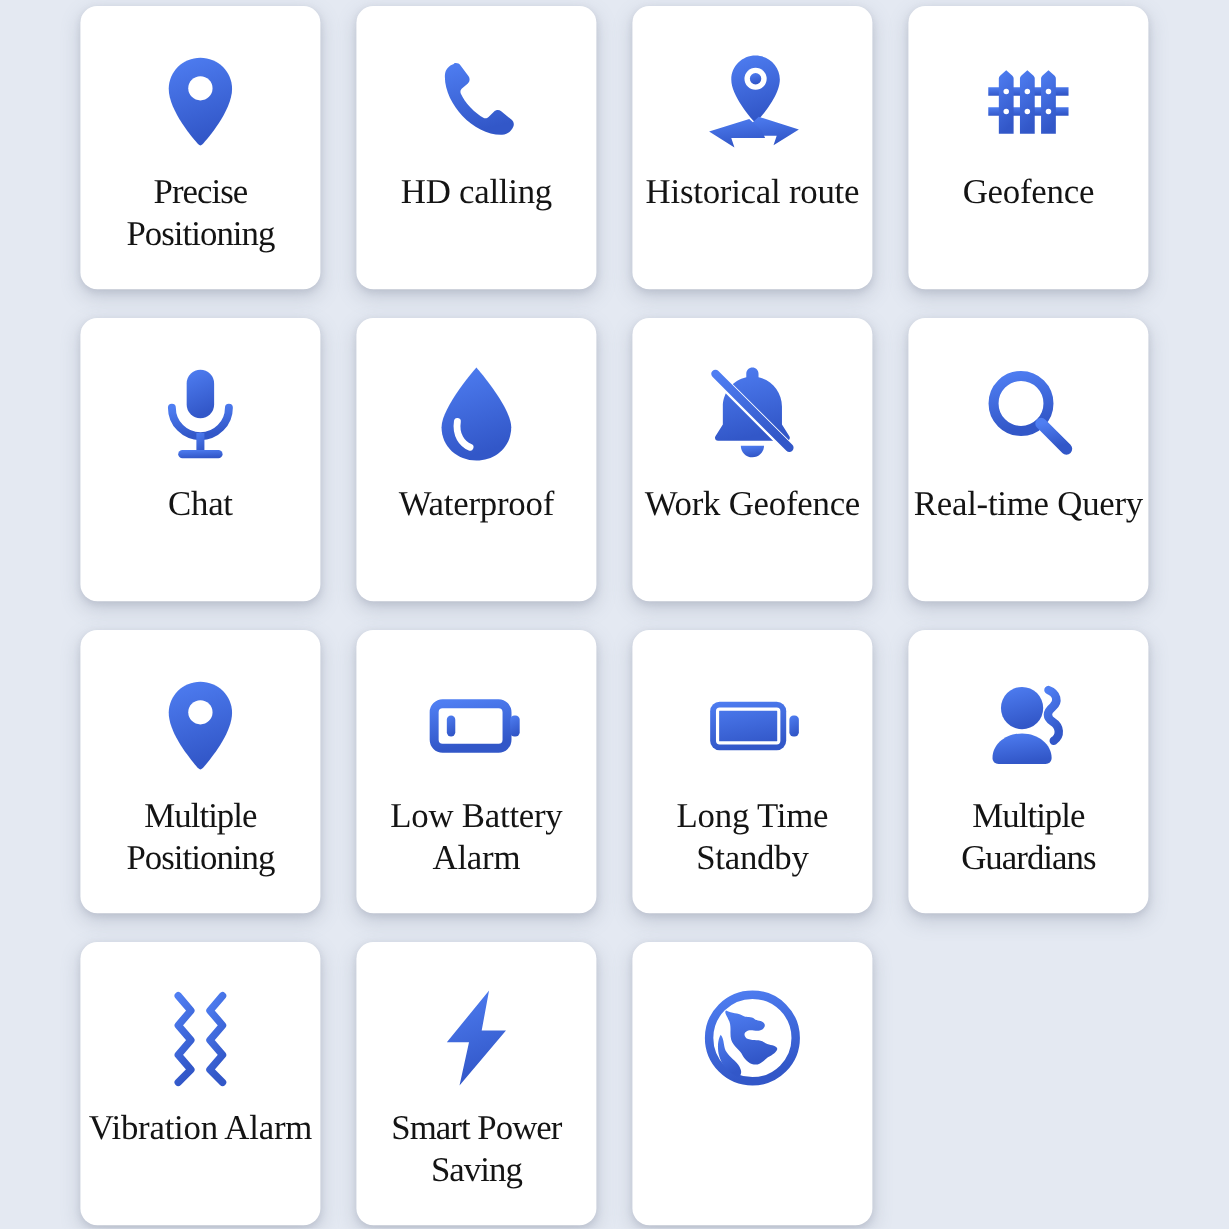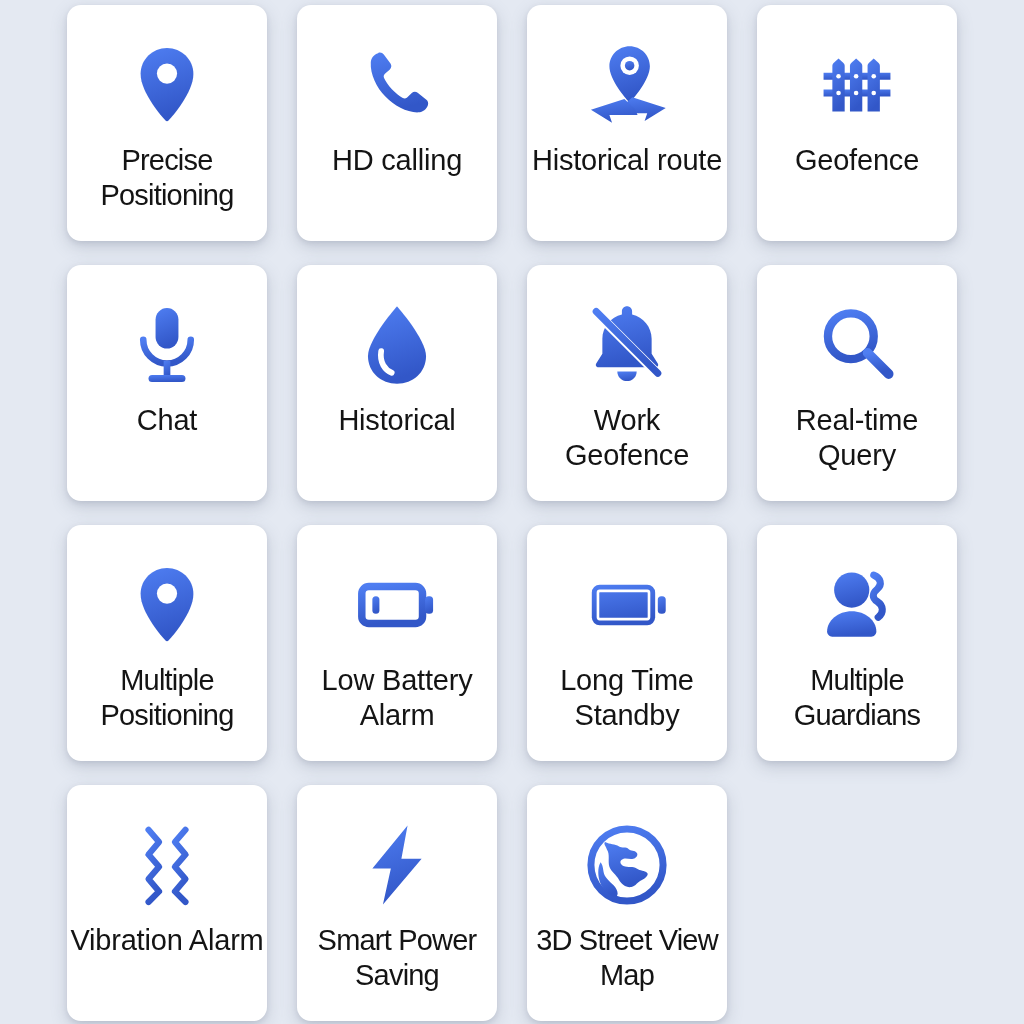--- a/index.html
+++ b/index.html
@@ -19,20 +19,21 @@
     height: 1024px;
     box-sizing: border-box;
     display: grid;
     grid-template-columns: repeat(4, 200px);
     grid-template-rows: repeat(4, 236px);
     column-gap: 30px;
     row-gap: 24px;
     justify-content: center;
     align-content: start;
     padding-top: 5px;
+    font-family: Liberation Serif, serif;
   }
 
   .feature-card {
     background: #ffffff;
     border-radius: 14px;
     box-shadow: 0 6px 16px rgba(120, 130, 150, 0.30),
                 0 2px 5px rgba(120, 130, 150, 0.18);
     display: flex;
     flex-direction: column;
     align-items: center;
@@ -178,21 +179,21 @@
           <defs>
             <linearGradient id="g5" x1="0" y1="0" x2="0.25" y2="1">
       <stop offset="0%" stop-color="#4f7ef2"></stop>
               <stop offset="100%" stop-color="#3257c8"></stop>
     </linearGradient>
           </defs>
         <path fill="url(#g5)" d="M50 6S17 43.6 17 62.5C17 80.9 31.8 94 50 94s33-13.1 33-31.5C83 43.6 50 6 50 6z"></path>
         <path fill="none" stroke="#ffffff" stroke-width="6.5" stroke-linecap="round" d="M32 57c-2 13 4.5 21.5 12 24.5"></path>
         </svg>
       </div>
-      <div class="feature-label">Historical</div>
+      <div class="feature-label">Waterproof</div>
     </div>
     <div class="feature-card">
       <div class="feature-icon">
         <svg viewBox="0 0 100 100" xmlns="http://www.w3.org/2000/svg">
           <defs>
             <linearGradient id="g6" x1="0" y1="0" x2="0.25" y2="1">
       <stop offset="0%" stop-color="#4f7ef2"></stop>
               <stop offset="100%" stop-color="#3257c8"></stop>
     </linearGradient>
           </defs>
@@ -323,15 +324,14 @@
               <stop offset="100%" stop-color="#3257c8"></stop>
     </linearGradient>
           </defs>
         <circle cx="50" cy="50" r="41" fill="none" stroke="url(#g14)" stroke-width="8"></circle>
         <path fill="url(#g14)" d="M25 24c6 3 11 2 16 5 3 2 8 0 11 3 2 2 7 1 9 4 2 2 0 6-4 7-5 1-9-2-13 1
            -3 2-1 6 2 7 5 2 11 0 15 3 4 3 9 2 12 5 2 2-2 6-6 8-5 2-7 7-12 8-6 1-11-3-14-8
            -3-6-9-9-11-15-2-7 1-14-3-20-1-3-4-6-2-8z"></path>
         <path fill="url(#g14)" d="M20 47c4 5 2 12 6 17 4 6 11 9 13 16 1 3 0 6-3 7-9-4-16-12-18-22-1-6-1-13 2-18z"></path>
         </svg>
       </div>
-      <div class="feature-label tight">3D Street View Map</div>
     </div>
   </div>
 
 </body></html>

